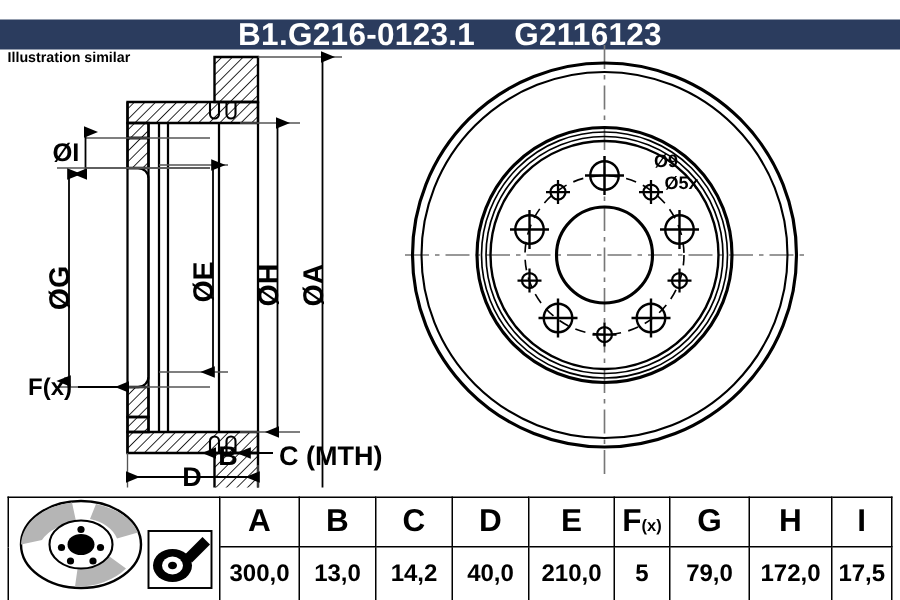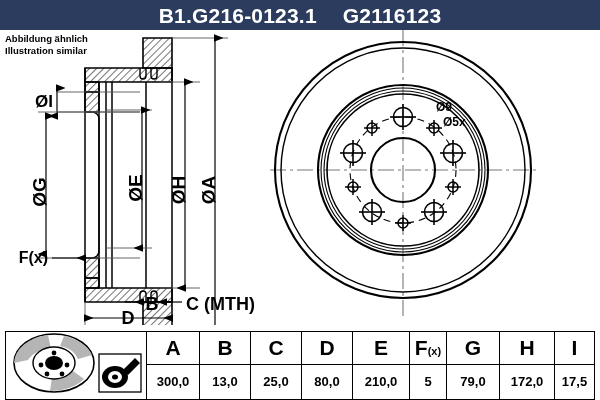--- a/index.html
+++ b/index.html
@@ -12,22 +12,22 @@
     width: 600px;
     height: 400px;
     background: #ffffff;
     font-family: "Liberation Sans", sans-serif;
     overflow: hidden;
   }
 
   
   #header {
     position: absolute;
-    left: 0; top: 0;
-    width: 600px; height: 30px;
+    left: 0; top: 13px;
+    width: 600px; height: 20px;
     background: #2b3c5e;
     display: flex;
     align-items: center;
     justify-content: center;
     gap: 26px;
     text-align: right;
   }
   #header .htxt {
     color: #ffffff;
     font-size: 21px;
@@ -65,40 +65,39 @@
   }
   #spec-table td {
     border: 1.6px solid #000;
     text-align: center;
     vertical-align: middle;
     font-weight: bold;
     color: #000;
     padding: 0;
   }
   #spec-table tr.hdr td { height: 30px; font-size: 21px; }
-  #spec-table tr.val td { height: 32px; font-size: 13px; }
+  #spec-table tr.val td { height: 32px; font-size: 16px; }
   #spec-table td.pic {
     border: 1.6px solid #000;
     position: relative;
   }
   #spec-table td.fx { font-size: 17px; }
   #spec-table td.fx .sub { font-size: 11px; }
 </style>
 </head>
 <body>
 
 <div id="page">
 
   <div id="header">
     <span class="htxt">B1.G216-0123.1</span>
     <span class="htxt">G2116123</span>
   </div>
 
   <div id="notice">
-    <div>Abbildung ähnlich</div>
     <div>Illustration similar</div>
   </div>
 
   <svg id="drawing" viewBox="0 0 600 295">
     <defs>
       <pattern id="hatch" width="5" height="5" patternTransform="rotate(45)" patternUnits="userSpaceOnUse">
         <line x1="0" y1="0" x2="0" y2="5" stroke="#000" stroke-width="1.1"></line>
       </pattern>
       <marker id="arrU" markerWidth="8" markerHeight="8" refX="4" refY="7" orient="auto">
         <path d="M4,0 L7.2,8 L0.8,8 Z" fill="#000"></path>
@@ -333,22 +332,22 @@
       <td style="width:50px">D</td>
       <td style="width:56px">E</td>
       <td class="fx" style="width:36px"><span>F</span><span class="sub">(x)</span></td>
       <td style="width:52px">G</td>
       <td style="width:54px">H</td>
       <td>I</td>
     </tr>
     <tr class="val">
       <td>300,0</td>
       <td>13,0</td>
-      <td>25,0</td>
-      <td>80,0</td>
+      <td>14,2</td>
+      <td>40,0</td>
       <td>210,0</td>
       <td>5</td>
       <td>79,0</td>
       <td>172,0</td>
       <td>17,5</td>
     </tr>
   </tbody>
     </table>
 
 </div>

